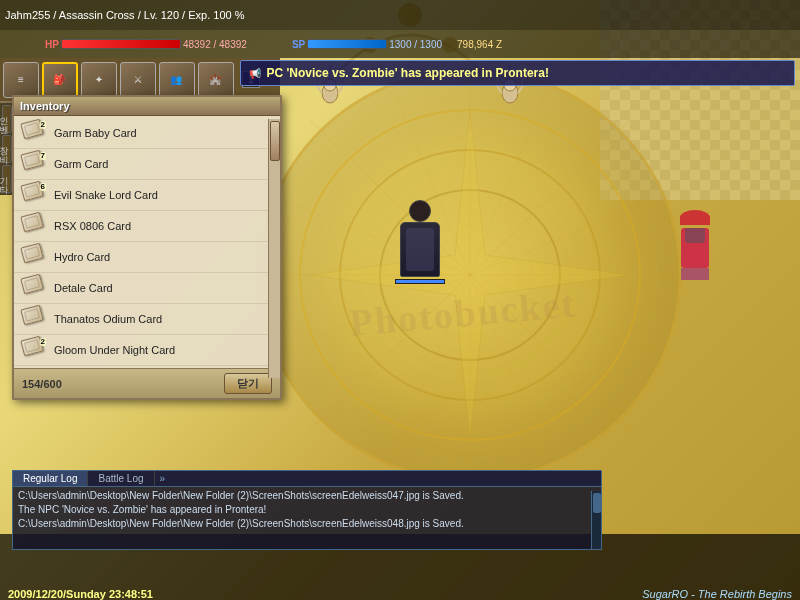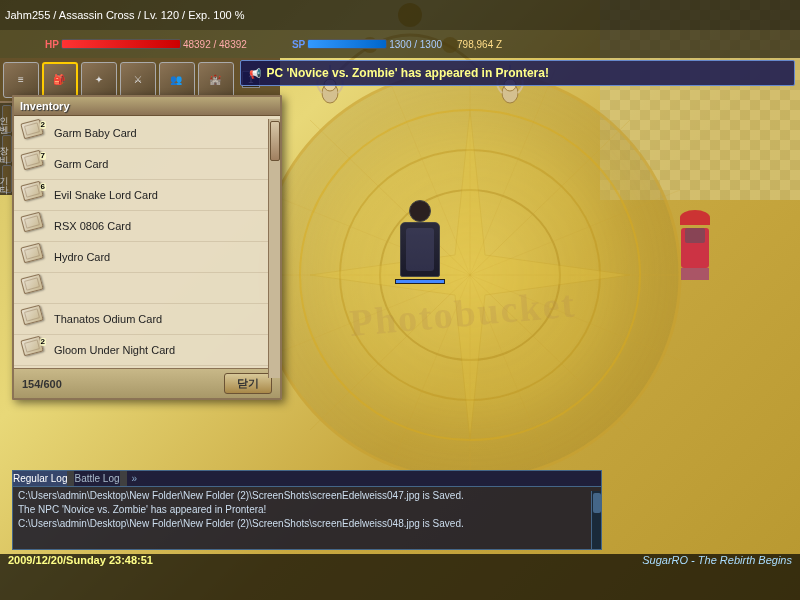--- a/index.html
+++ b/index.html
@@ -380,25 +380,25 @@
       z-index: 150;
     }
 
     #log-tabs {
       display: flex;
       background: rgba(30,30,60,0.9);
       border-bottom: 1px solid #446688;
     }
 
     .log-tab {
-      padding: 2px 0;
+      padding: 2px 10px;
       font-size: 10px;
       color: #aabbcc;
       cursor: pointer;
-      border-right: 7px solid #404040;
+      border-right: 1px solid #404040;
     }
 
     .log-tab.active {
       background: rgba(60,80,120,0.8);
       color: #fff;
     }
 
     .log-tab-arrow {
       padding: 2px 5px;
       font-size: 10px;
@@ -426,24 +426,24 @@
       background: #1a2a3a;
       border-left: 1px solid #446688;
     }
 
     
     #bottom-bar {
       position: absolute;
       bottom: 0;
       left: 0;
       right: 0;
-      height: 46px;
+      height: 66px;
       background: rgba(0,0,0,0.7);
       display: flex;
-      align-items: flex-start;
+      align-items: flex-end;
       justify-content: space-between;
       padding: 0 8px;
       z-index: 100;
     }
 
     .timestamp {
       color: #ffff88;
       font-size: 11px;
       font-weight: bold;
     }
@@ -645,20 +645,21 @@
         <div class="card-icon"></div>
 
       </div>
       <span class="inv-item-name">Hydro Card</span>
     </div>
       <div class="inv-item">
       <div class="inv-item-count-wrapper">
         <div class="card-icon"></div>
 
       </div>
+      <span class="inv-item-name">Detale Card</span>
     </div>
       <div class="inv-item">
       <div class="inv-item-count-wrapper">
         <div class="card-icon"></div>
 
       </div>
       <span class="inv-item-name">Thanatos Odium Card</span>
     </div>
       <div class="inv-item">
       <div class="inv-item-count-wrapper">

